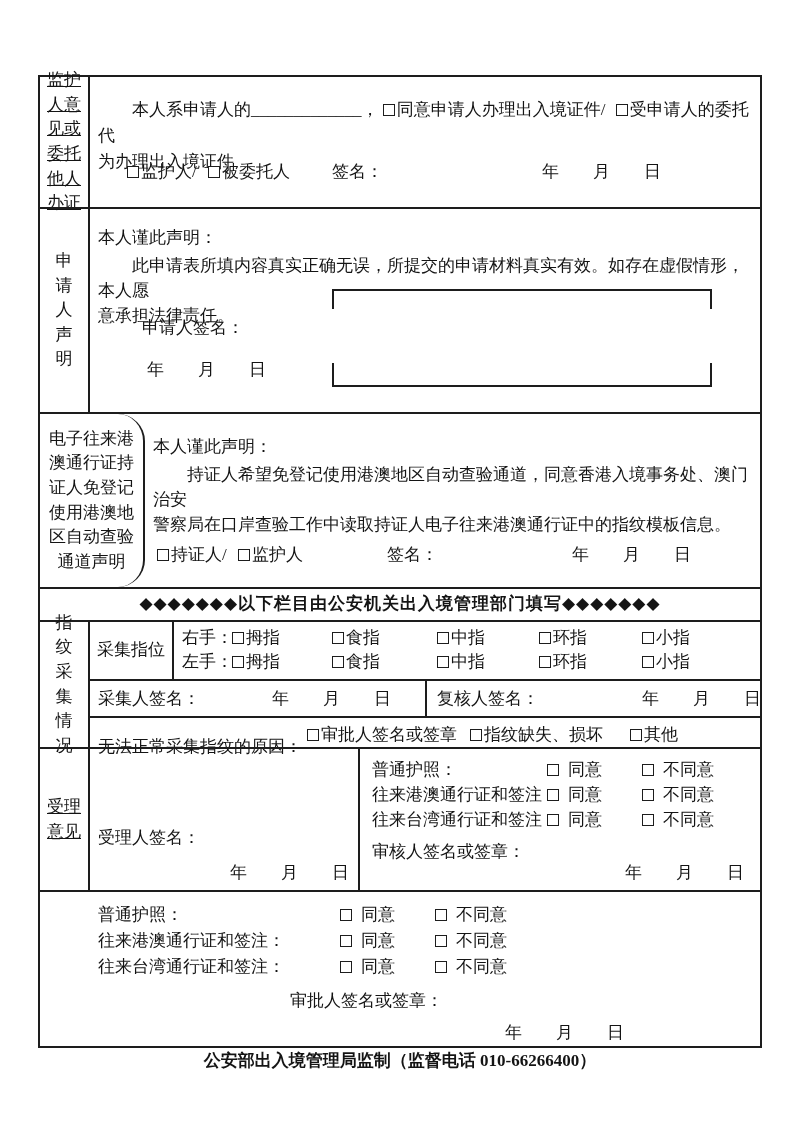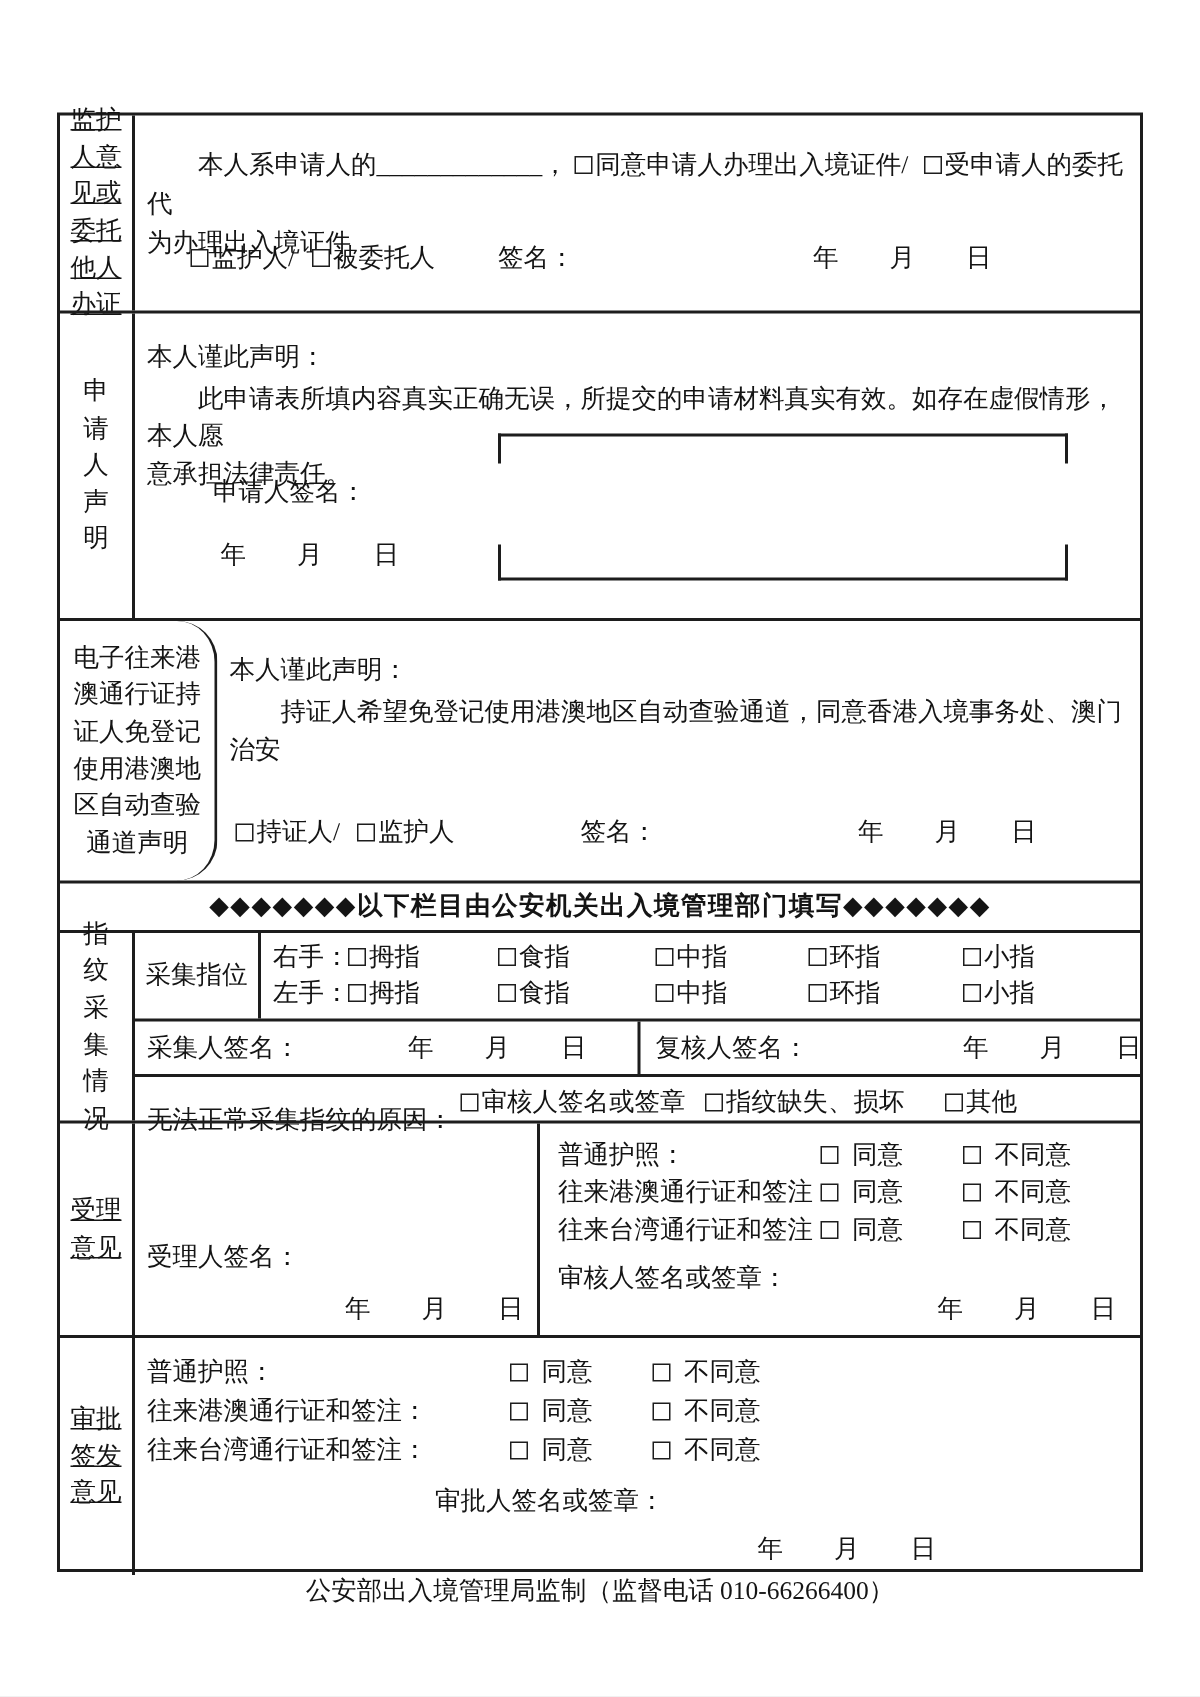--- a/index.html
+++ b/index.html
@@ -46,21 +46,21 @@
   .sigbox .br { position:absolute; right:0; bottom:0; height:24px; border-right:2.5px solid #1d1d1d; }
   
   .fp-sub { position:absolute; left:0; right:0; box-sizing:border-box; }
   .fp-pos {
     position:absolute; left:0; top:0; bottom:0; width:84px; box-sizing:border-box;
     border-right:2px solid #1d1d1d; display:flex; align-items:center; justify-content:center;
   }
   .fp-fingers { position:absolute; left:84px; right:0; top:0; bottom:0; }
   .cellL { position:absolute; left:0; top:0; bottom:0; box-sizing:border-box; border-right:2px solid #1d1d1d; }
   .cellR { position:absolute; top:0; bottom:0; right:0; }
-  .footer { position:absolute; left:0; right:0; top:1050px; text-align:center; }
+  .footer { position:absolute; left:0; right:0; top:1050px; text-align:center;font-weight:bold; }
 </style>
 </head>
 <body>
 
 <div class="page">
   <div class="tbl">
 
     <div class="sec first" style="top:0;height:130px;">
       <div class="lblcell">
         <div class="vtxt w2">监护人意见或委托他人办证</div>
@@ -105,20 +105,21 @@
     </div>
 
     <div class="sec" style="top:335px;height:175px;">
       <div class="lblcell wide">
         <div class="vtxt w5">电子往来港澳通行证持证人免登记使用港澳地区自动查验通道声明</div>
       </div>
       <div class="content wide-label">
         <div class="ln" style="top:22px;left:8px;">本人谨此声明：</div>
         <div class="para indent" style="top:48px;left:8px;right:8px;line-height:25px;">
           <span>持证人希望免登记使用港澳地区自动查验通道，同意香港入境事务处、澳门治安</span><br>
+          <span>警察局在口岸查验工作中读取持证人电子往来港澳通行证中的指纹模板信息。</span>
         </div>
         <div class="ln" style="top:130px;left:0;right:0;height:24px;">
           <span style="position:absolute;left:12px;"><span class="cb"></span><span>持证人/</span></span>
           <span style="position:absolute;left:93px;"><span class="cb"></span><span>监护人</span></span>
           <span style="position:absolute;left:242px;">签名：</span>
           <span style="position:absolute;left:427px;">年　　月　　日</span>
         </div>
       </div>
     </div>
 
@@ -160,21 +161,21 @@
             <span class="ln" style="top:7px;left:182px;">年　　月　　日</span>
           </div>
           <div class="cellR" style="left:337px;">
             <span class="ln" style="top:7px;left:10px;">复核人签名：</span>
             <span class="ln" style="top:7px;left:215px;">年　　月　　日</span>
           </div>
         </div>
 
         <div class="fp-sub" style="top:94px;height:33px;border-top:2px solid #1d1d1d;">
           <span class="ln" style="top:6px;left:8px;margin-top:12px;">无法正常采集指纹的原因：</span>
-          <span class="ln" style="top:6px;left:217px;"><span class="cb"></span><span>审核人签名或签章</span></span>
+          <span class="ln" style="top:6px;left:217px;"><span class="cb"></span><span>审批人签名或签章</span></span>
           <span class="ln" style="top:6px;left:380px;"><span class="cb"></span><span>指纹缺失、损坏</span></span>
           <span class="ln" style="top:6px;left:540px;"><span class="cb"></span><span>其他</span></span>
         </div>
 
       </div>
     </div>
 
     <div class="sec" style="top:670px;height:143px;">
       <div class="lblcell">
         <div class="vtxt w2">受理意见</div>
@@ -200,23 +201,20 @@
             <span style="position:absolute;left:175px;"><span class="cb gap"></span><span>同意</span></span>
             <span style="position:absolute;left:270px;"><span class="cb gap"></span><span>不同意</span></span>
           </div>
           <span class="ln" style="top:92px;left:12px;">审核人签名或签章：</span>
           <span class="ln" style="top:113px;left:265px;">年　　月　　日</span>
         </div>
       </div>
     </div>
 
     <div class="sec" style="top:813px;height:160px;">
-      <div class="lblcell">
-        <div class="vtxt w2">审批签发意见</div>
-      </div>
       <div class="content">
         <div class="ln" style="top:12px;left:8px;right:0;height:24px;">
           <span>普通护照：</span>
           <span style="position:absolute;left:242px;"><span class="cb gap"></span><span>同意</span></span>
           <span style="position:absolute;left:337px;"><span class="cb gap"></span><span>不同意</span></span>
         </div>
         <div class="ln" style="top:38px;left:8px;right:0;height:24px;">
           <span>往来港澳通行证和签注：</span>
           <span style="position:absolute;left:242px;"><span class="cb gap"></span><span>同意</span></span>
           <span style="position:absolute;left:337px;"><span class="cb gap"></span><span>不同意</span></span>

